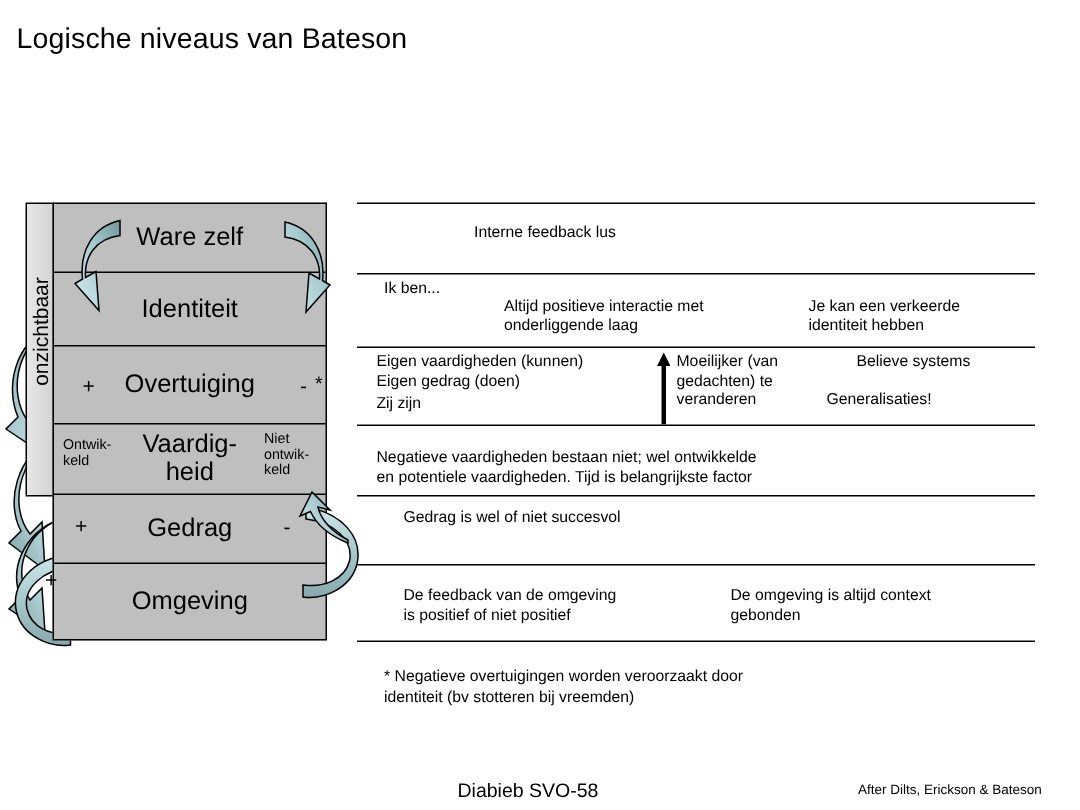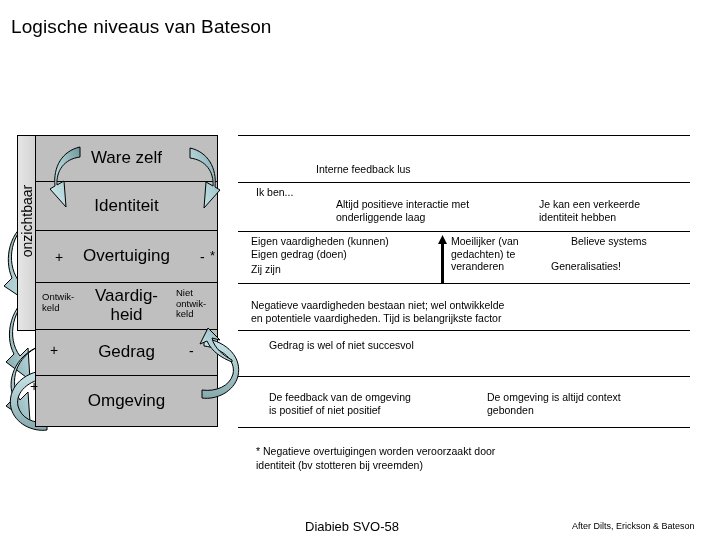--- a/index.html
+++ b/index.html
@@ -281,21 +281,21 @@
     <div class="exp-table">
 
       <div class="exp-line" style="top:15px;"></div>
       <div class="exp-line" style="top:62px;"></div>
       <div class="exp-line" style="top:111px;"></div>
       <div class="exp-line" style="top:163px;"></div>
       <div class="exp-line" style="top:210px;"></div>
       <div class="exp-line" style="top:256px;"></div>
       <div class="exp-line" style="top:307px;"></div>
 
-      <div class="exp-text" style="left:78px; top:29px;margin-top:14px;">Interne feedback lus</div>
+      <div class="exp-text" style="left:78px; top:29px;">Interne feedback lus</div>
 
       <div class="exp-text" style="left:18px; top:66px;">Ik ben...</div>
       <div class="exp-text" style="left:98px; top:78px;">Altijd positieve interactie met
 onderliggende laag</div>
       <div class="exp-text" style="left:301px; top:78px;">Je kan een verkeerde
 identiteit hebben</div>
 
       <div class="exp-text" style="left:13px; top:115px;">Eigen vaardigheden (kunnen)
 Eigen gedrag (doen)</div>
       <div class="exp-text" style="left:13px; top:143px;">Zij zijn</div>

